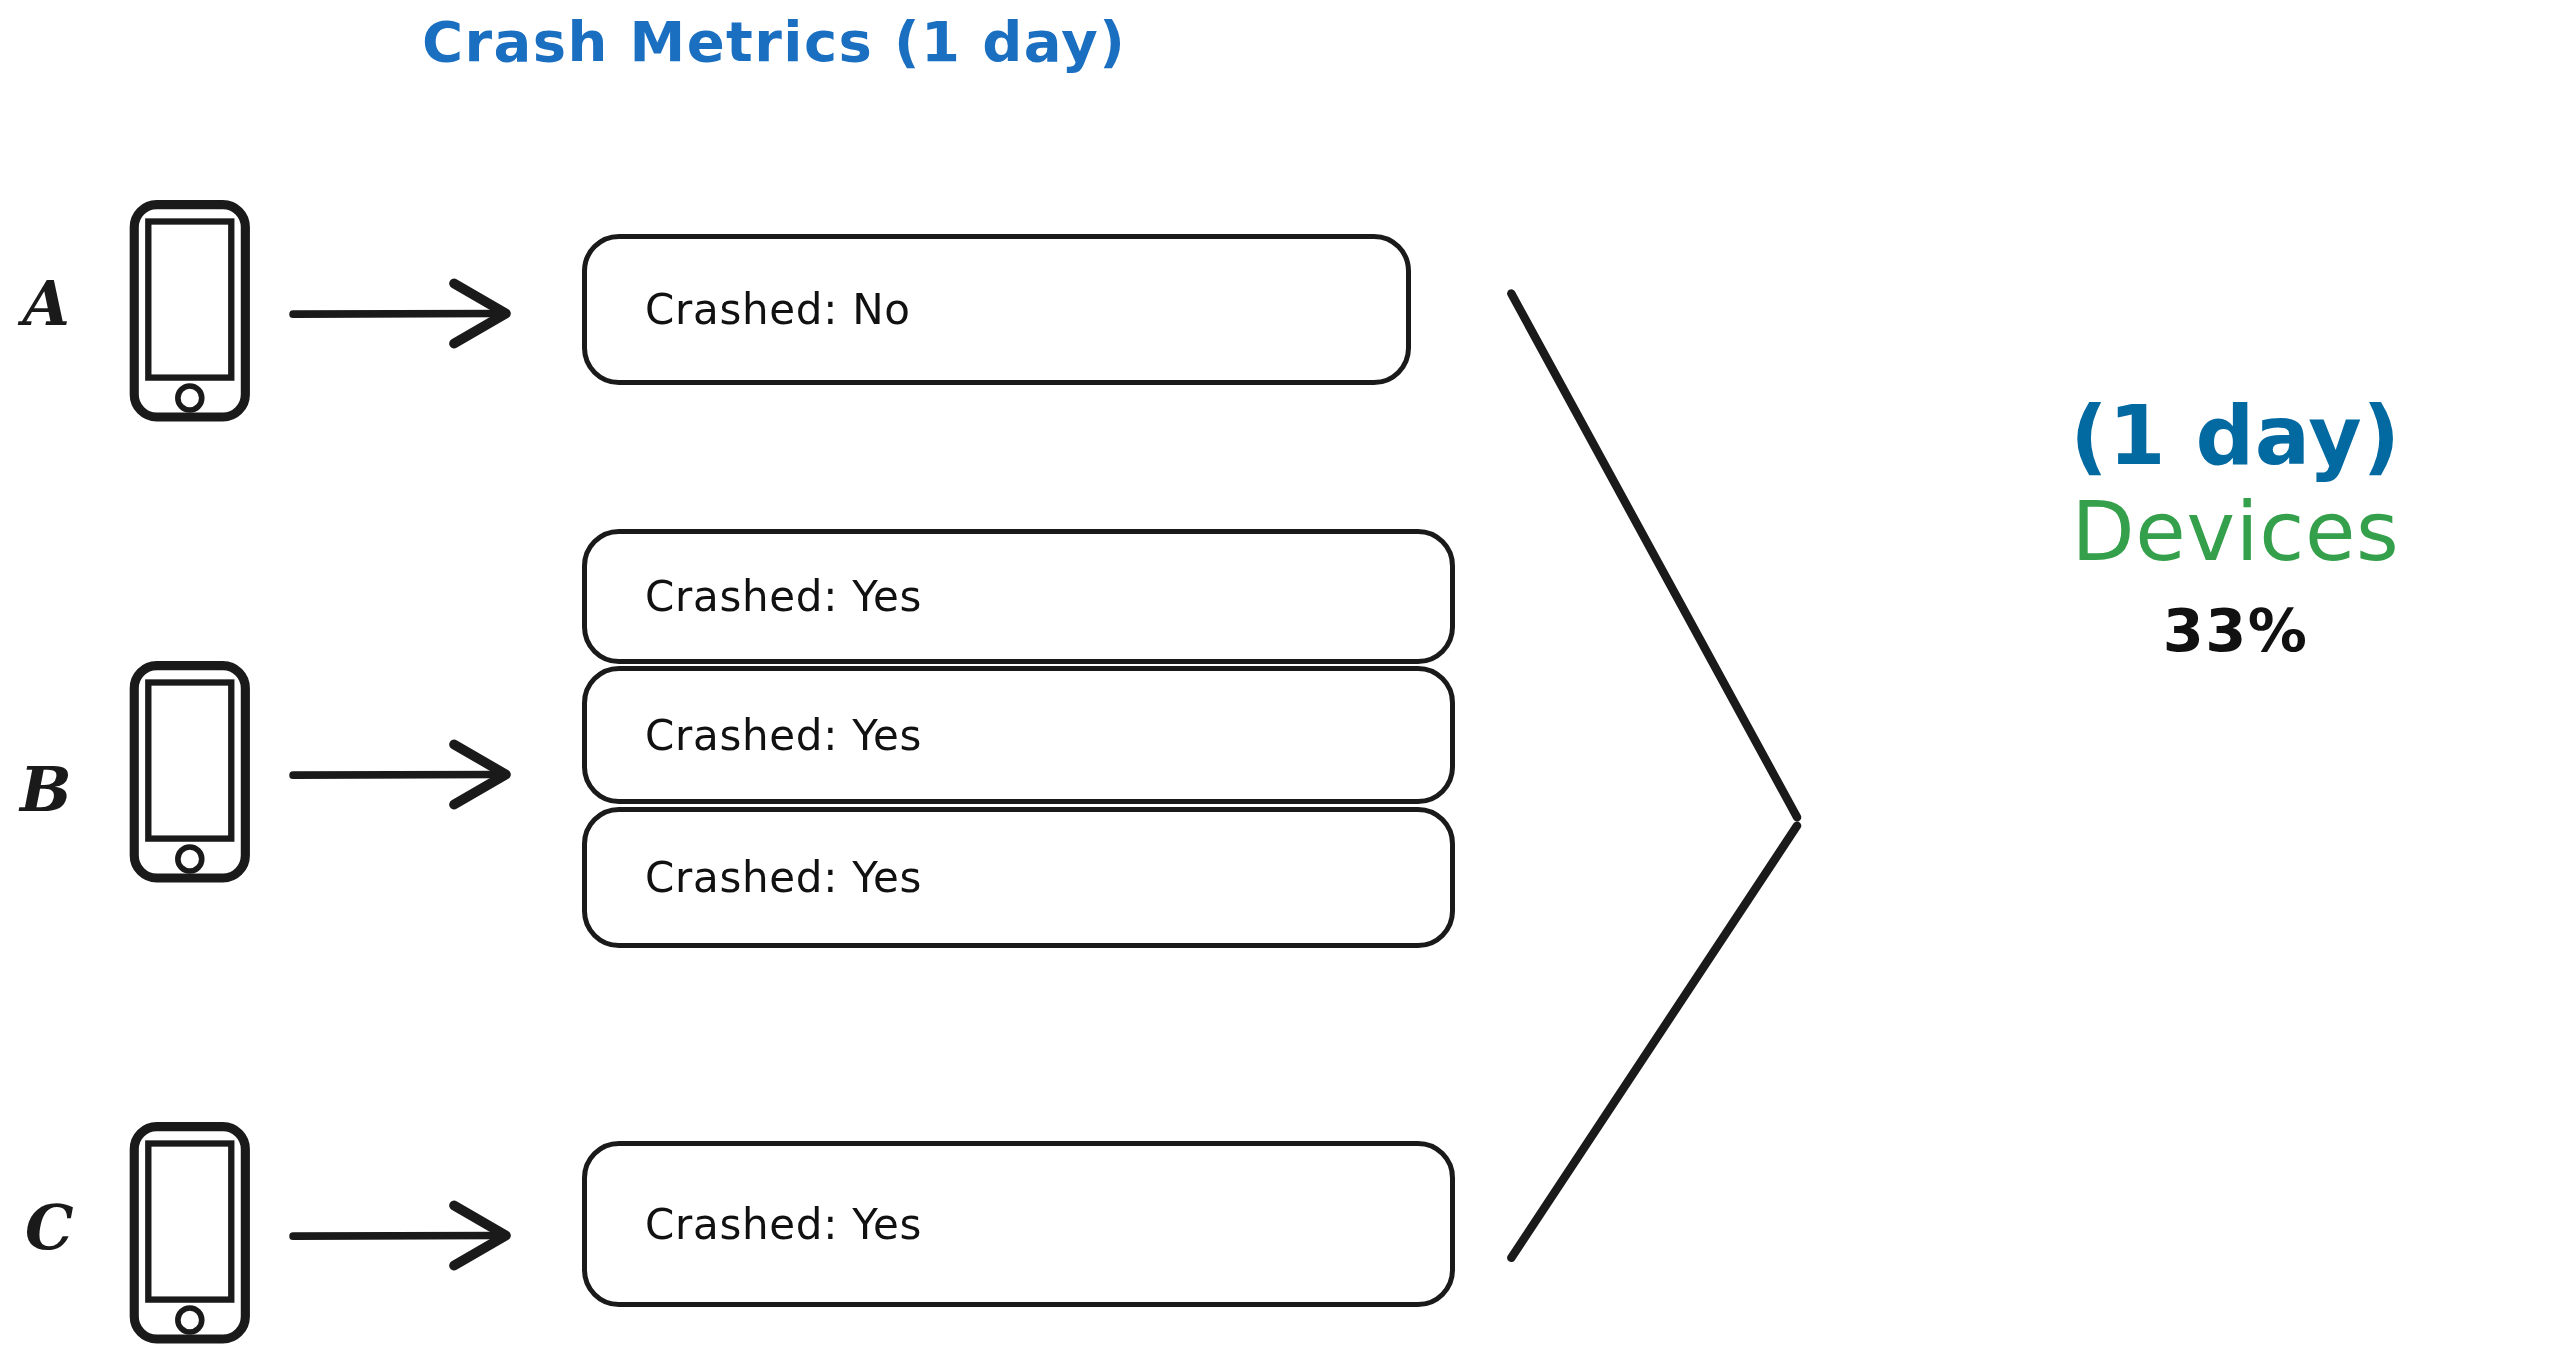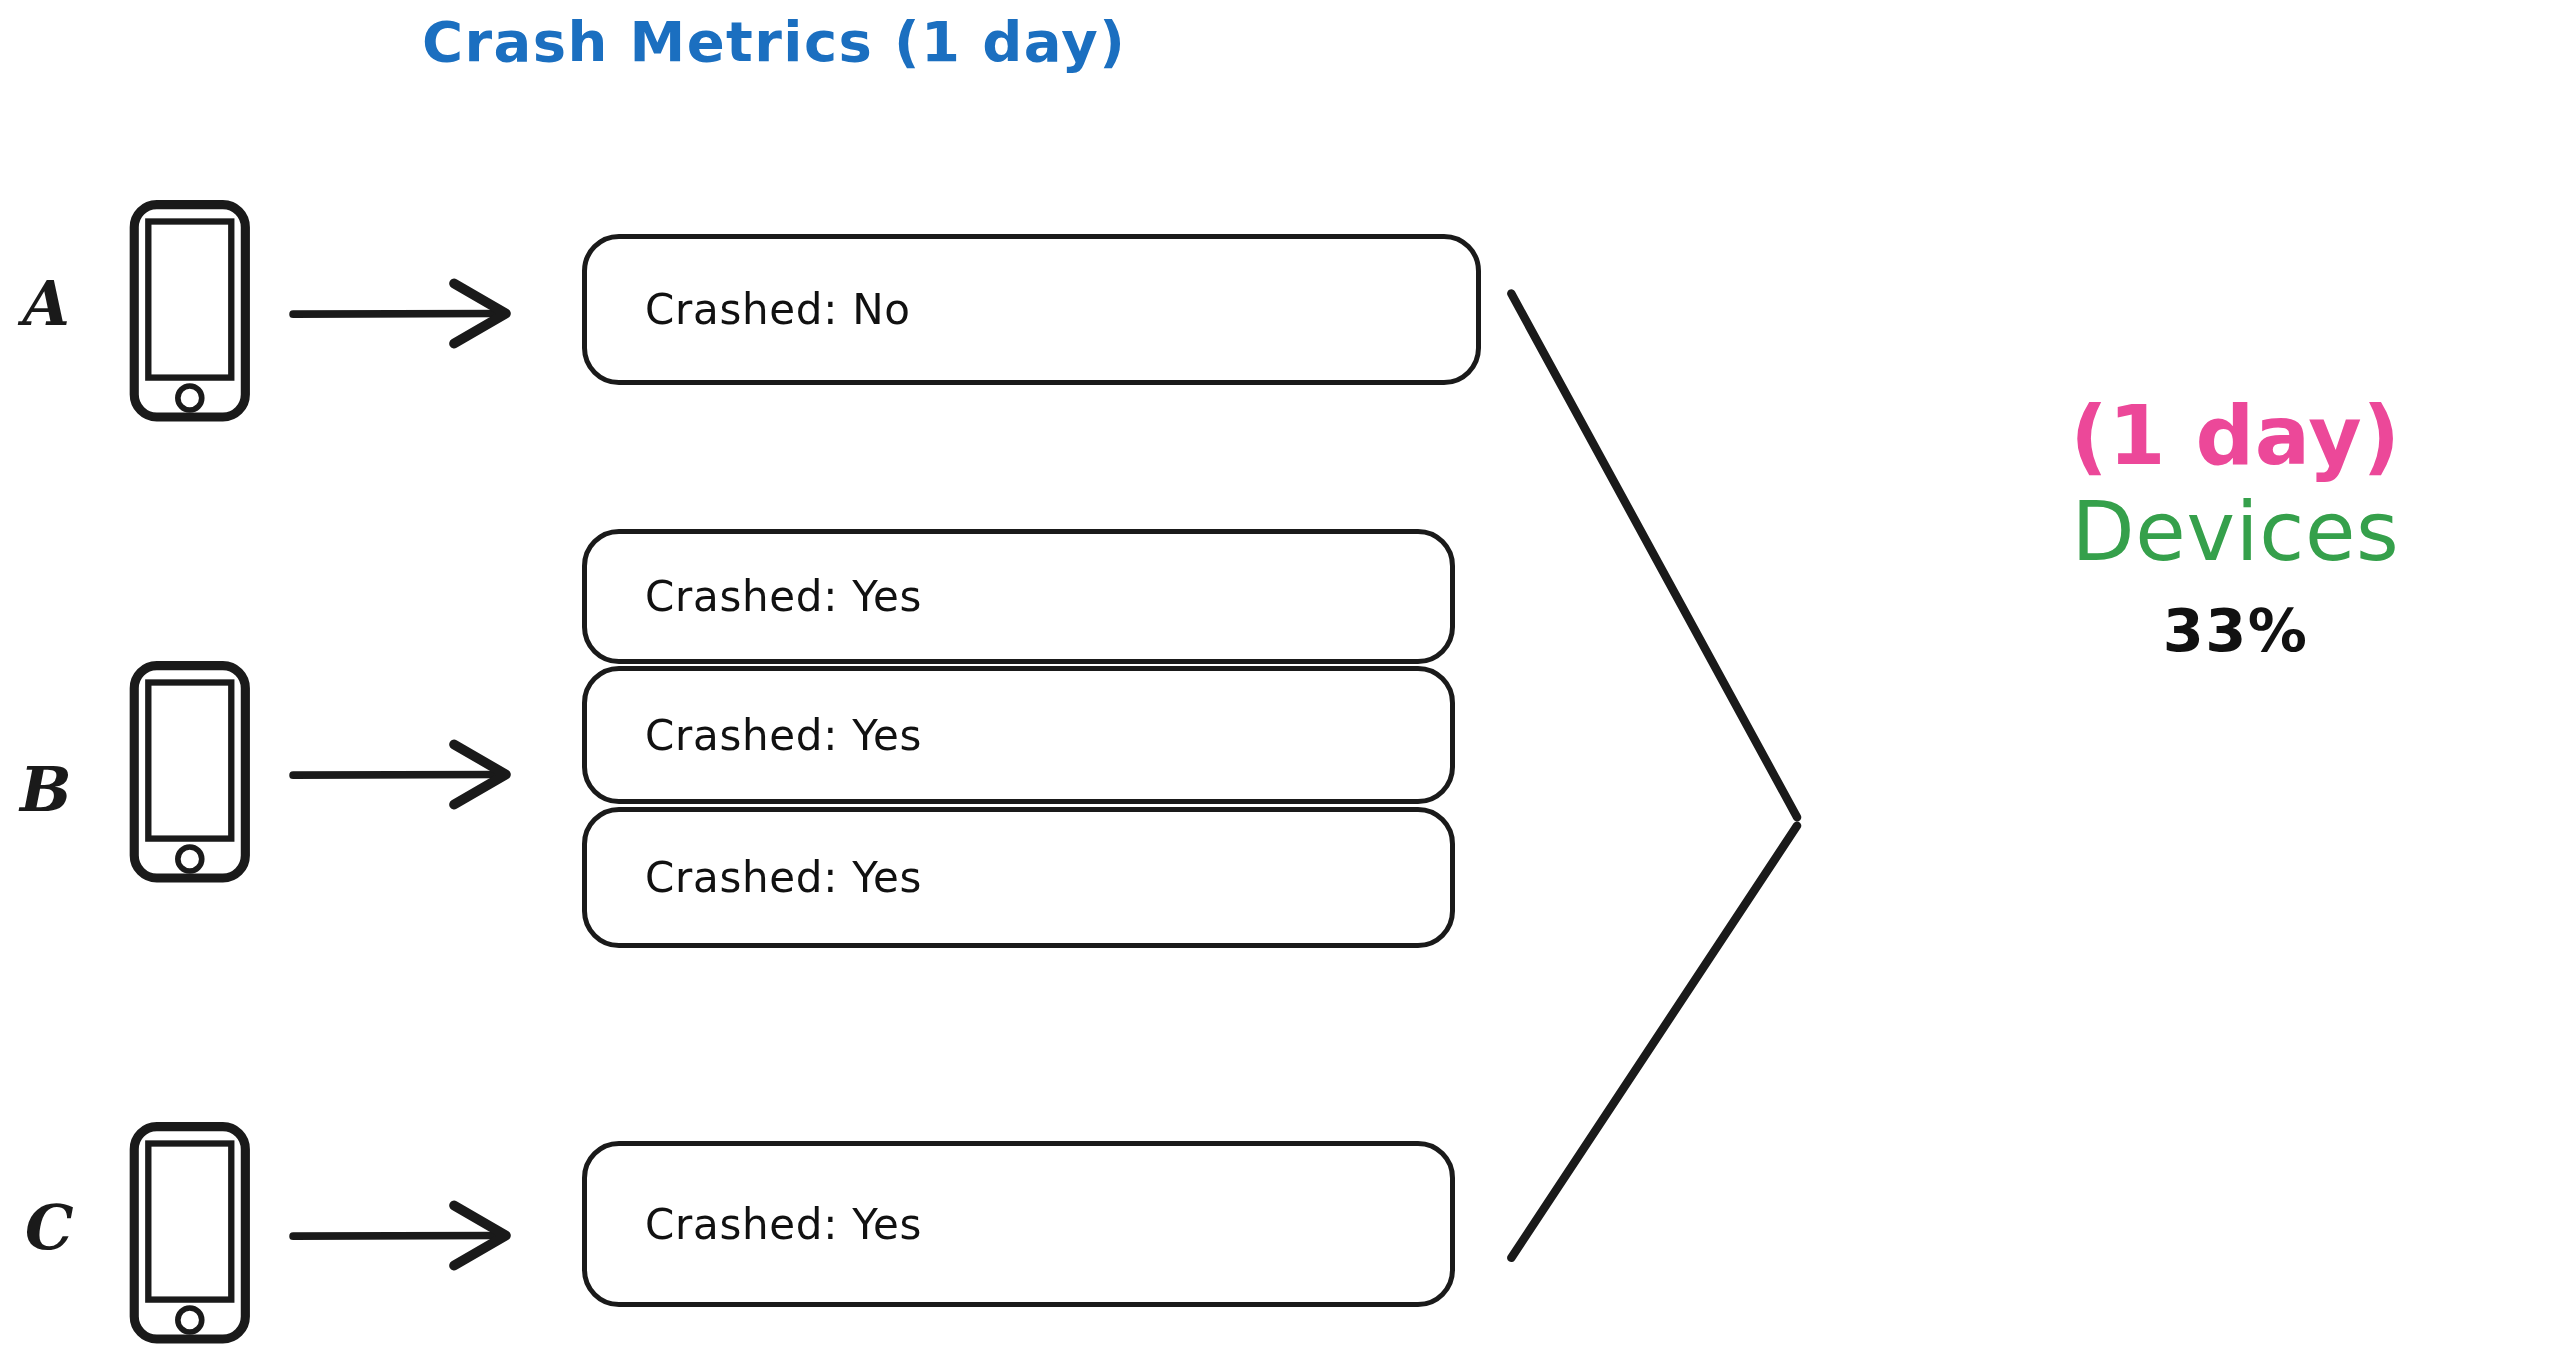--- a/index.html
+++ b/index.html
@@ -72,21 +72,21 @@
   }
   .event-box .label {
     font-family: "DejaVu Sans", sans-serif;
     font-size: 42px;
     font-weight: 500;
     letter-spacing: 0.7px;
     color: #111111;
     padding-left: 58px;
     white-space: nowrap;
   }
-  .box-1 { left: 582px; top: 234px;  width: 899px; height: 151px; text-align: right; }
+  .box-1 { left: 582px; top: 234px;  width: 829px; height: 151px; text-align: right; }
   .box-2 { left: 582px; top: 529px;  width: 873px; height: 135px; }
   .box-3 { left: 582px; top: 666px;  width: 873px; height: 138px; }
   .box-4 { left: 582px; top: 807px; width: 873px; height: 141px; }
   .box-5 { left: 582px; top: 1141px; width: 873px; height: 166px; }
 
   
   .converge {
     position: absolute;
     left: 1493px;
     top: 275px;
@@ -103,21 +103,21 @@
     text-align: center;
   }
   .summary-line {
     font-family: "DejaVu Sans", sans-serif;
     line-height: 1.02;
     white-space: nowrap;
   }
   .sum-period {
     font-size: 82px;
     font-weight: 600;
-    color: #ec4899;
+    color: #0369a1;
     letter-spacing: 0.7px;
   }
   .sum-crashfree {
     font-size: 86px;
     font-weight: 600;
     color: #1b6fc0;
     letter-spacing: 0.7px;
     margin-top: 4.2px;
   }
   .sum-devices {

